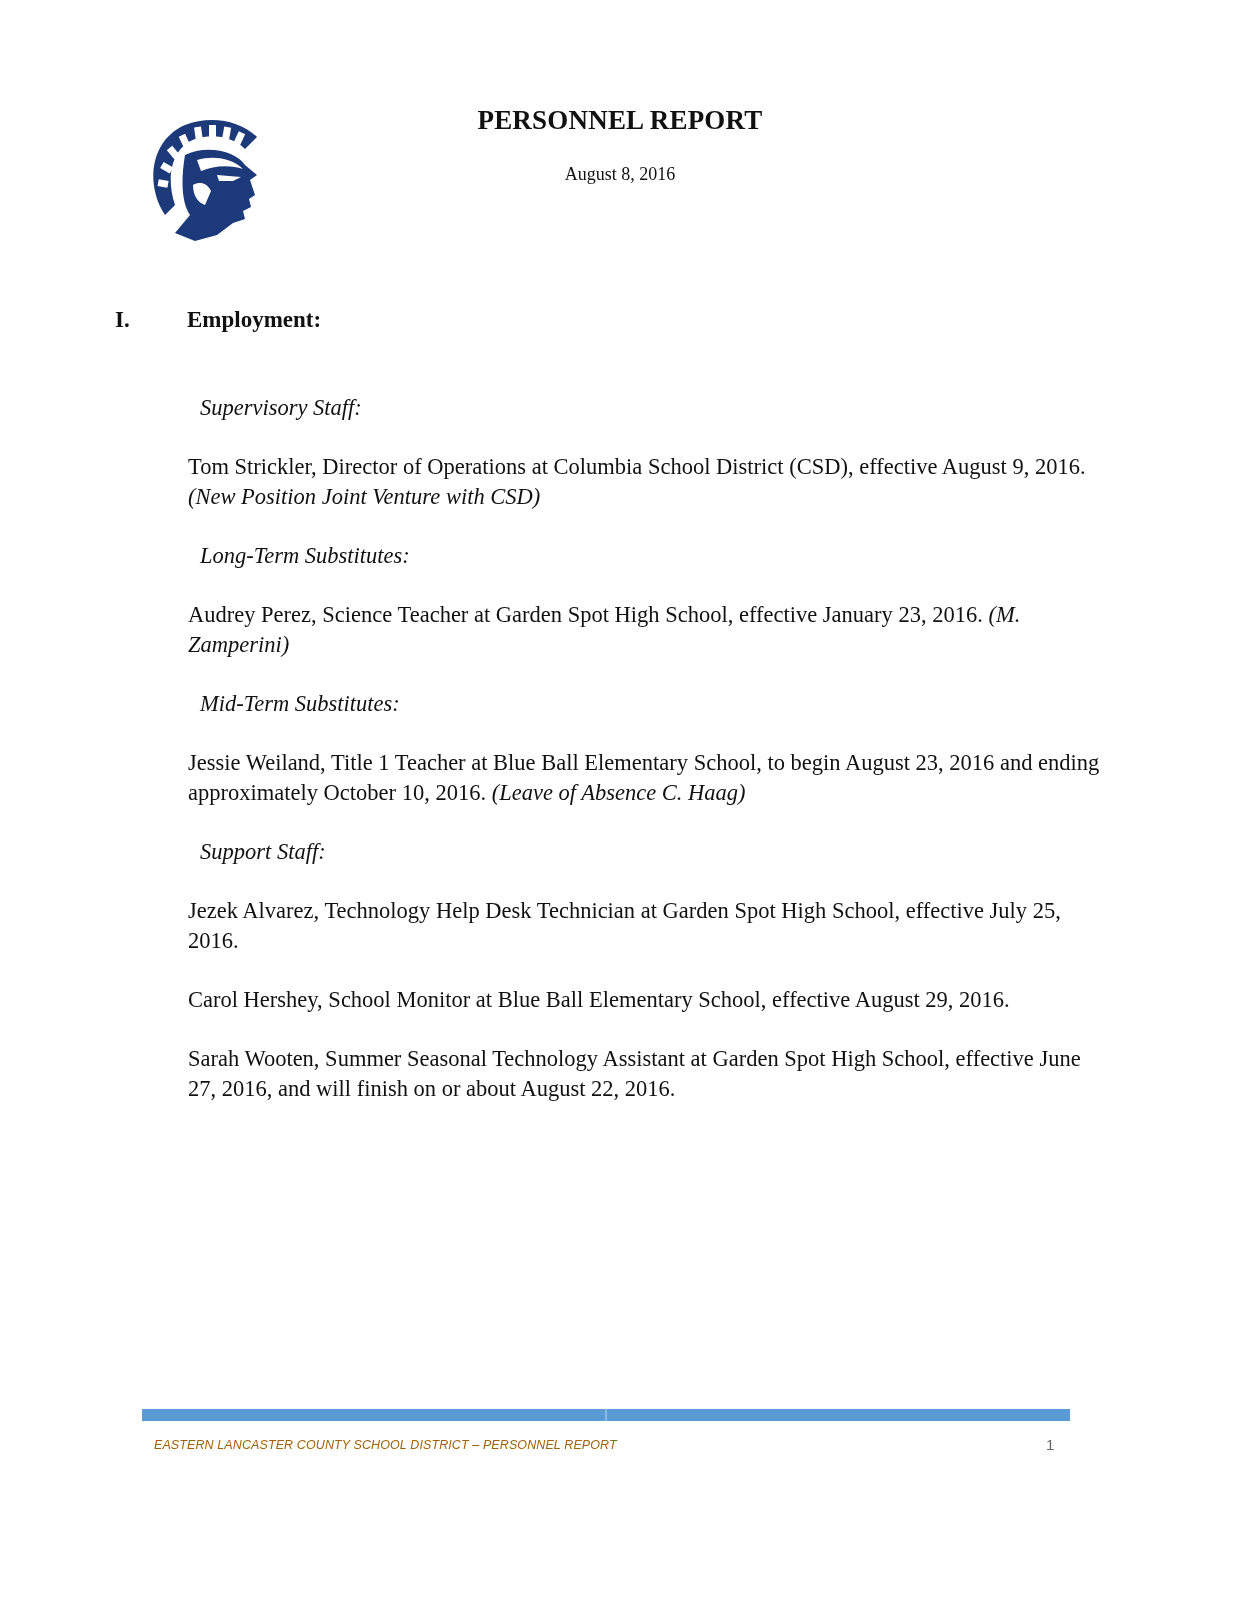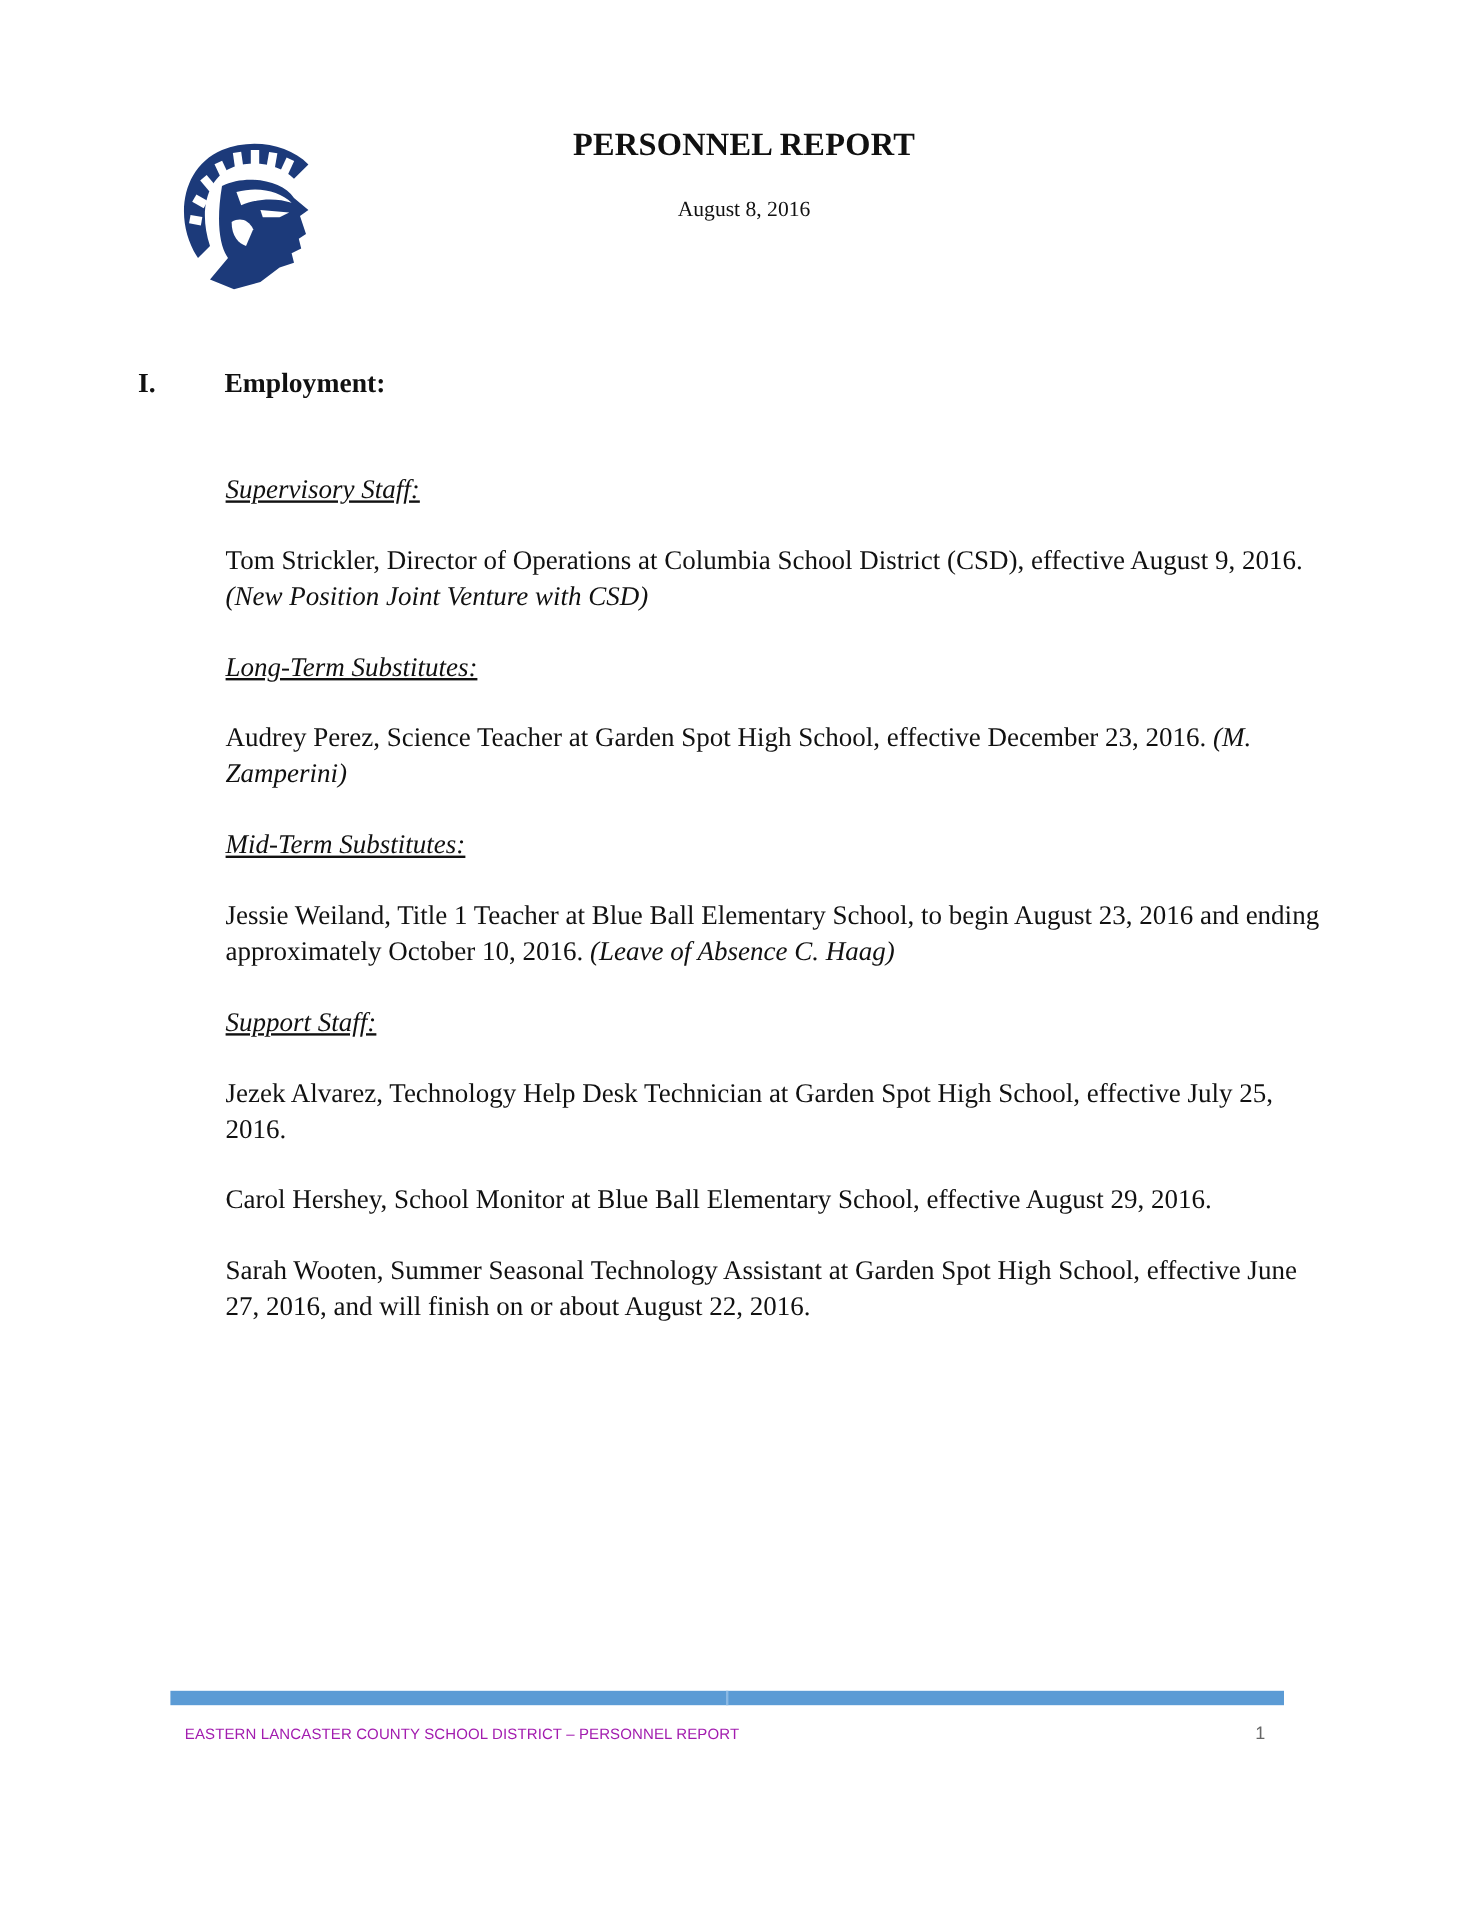--- a/index.html
+++ b/index.html
@@ -7,27 +7,27 @@
          font-family: "Liberation Serif", "DejaVu Serif", serif; color: #111; }
   .logo { position: absolute; left: 145px; top: 115px; width: 120px; height: 130px; }
   .header { position: absolute; left: 400px; top: 105px; width: 440px; text-align: center; }
   .header .district { font-size: 23px; line-height: 30px; }
   .header .title { font-size: 27px; font-weight: bold; line-height: 30px; letter-spacing: 0.2px; }
   .header .date { font-size: 18px; line-height: 30px; margin-top: 24px; }
   .section-head { position: absolute; top: 307px; left: 115px; font-size: 23px; font-weight: bold; }
   .section-head .num { position: absolute; left: 0; }
   .section-head .label { position: absolute; left: 72px; white-space: nowrap; }
   .content { position: absolute; left: 188px; top: 393px; width: 925px; font-size: 22.5px; line-height: 30px; }
-  .subhead { font-style: italic; margin: 0 0 29px 0; text-decoration: underline; }
+  .subhead { font-style: italic; margin: 0 0 29px 12px; }
   .entry { margin: 0 0 29px 0; }
   .entry i { font-style: italic; }
   .footer-bar { position: absolute; left: 142px; top: 1409px; width: 928px; height: 12px; background: #5b9bd5; }
   .footer-bar .seam { position: absolute; left: 463px; top: 0; width: 2px; height: 12px; background: #8ab8e3; }
   .footer-text { position: absolute; left: 154px; top: 1438px; font-family: "Liberation Sans", "DejaVu Sans", sans-serif;
-                 font-size: 12.5px; color: #a21caf; letter-spacing: 0.1px; }
+                 font-size: 12.5px; color: #a16207; letter-spacing: 0.1px; font-style: italic; }
   .footer-page { position: absolute; left: 1046px; top: 1436px; font-family: "Liberation Sans", "DejaVu Sans", sans-serif;
                  font-size: 15px; color: #666; }
 </style>
 </head>
 <body>
 
 <div class="logo">
   <svg viewBox="0 0 120 130" width="120" height="130">
     <g fill="#1c3a7a">
 
@@ -63,21 +63,21 @@
 
 <div class="content">
   <div class="subhead">Supervisory Staff:</div>
   <div class="entry">
     <span>Tom Strickler, Director of Operations at Columbia School District (CSD), effective August 9, 2016.</span>
     <i>(New Position Joint Venture with CSD)</i>
   </div>
 
   <div class="subhead">Long-Term Substitutes:</div>
   <div class="entry">
-    <span>Audrey Perez, Science Teacher at Garden Spot High School, effective December 23, 2016.</span>
+    <span>Audrey Perez, Science Teacher at Garden Spot High School, effective January 23, 2016.</span>
     <i>(M. Zamperini)</i>
   </div>
 
   <div class="subhead">Mid-Term Substitutes:</div>
   <div class="entry">
     <span>Jessie Weiland, Title 1 Teacher at Blue Ball Elementary School, to begin August 23, 2016 and ending approximately October 10, 2016.</span>
     <i>(Leave of Absence C. Haag)</i>
   </div>
 
   <div class="subhead">Support Staff:</div>

